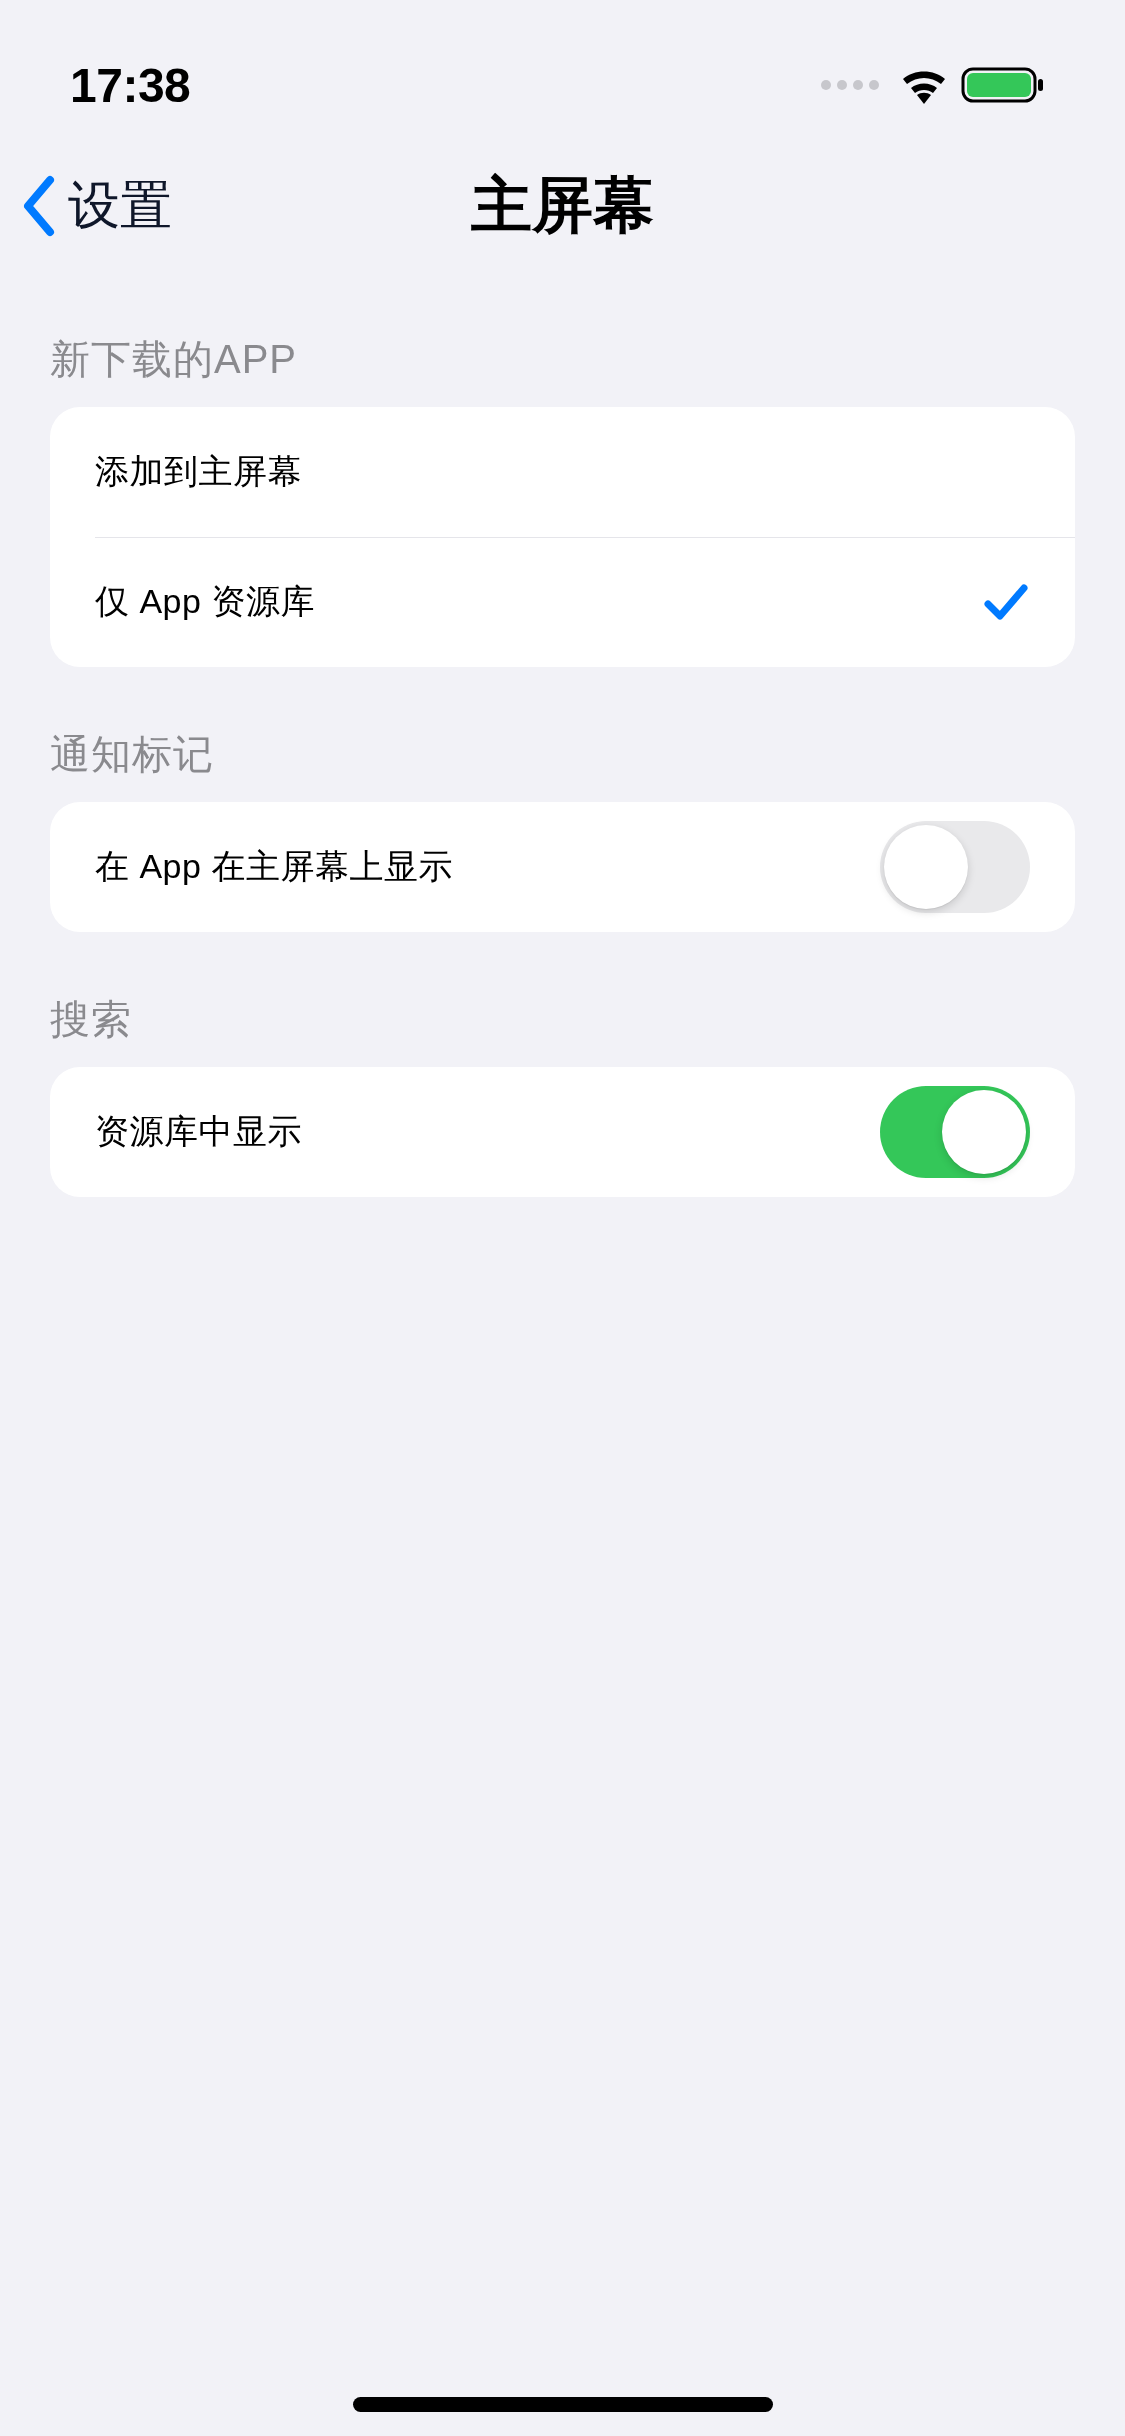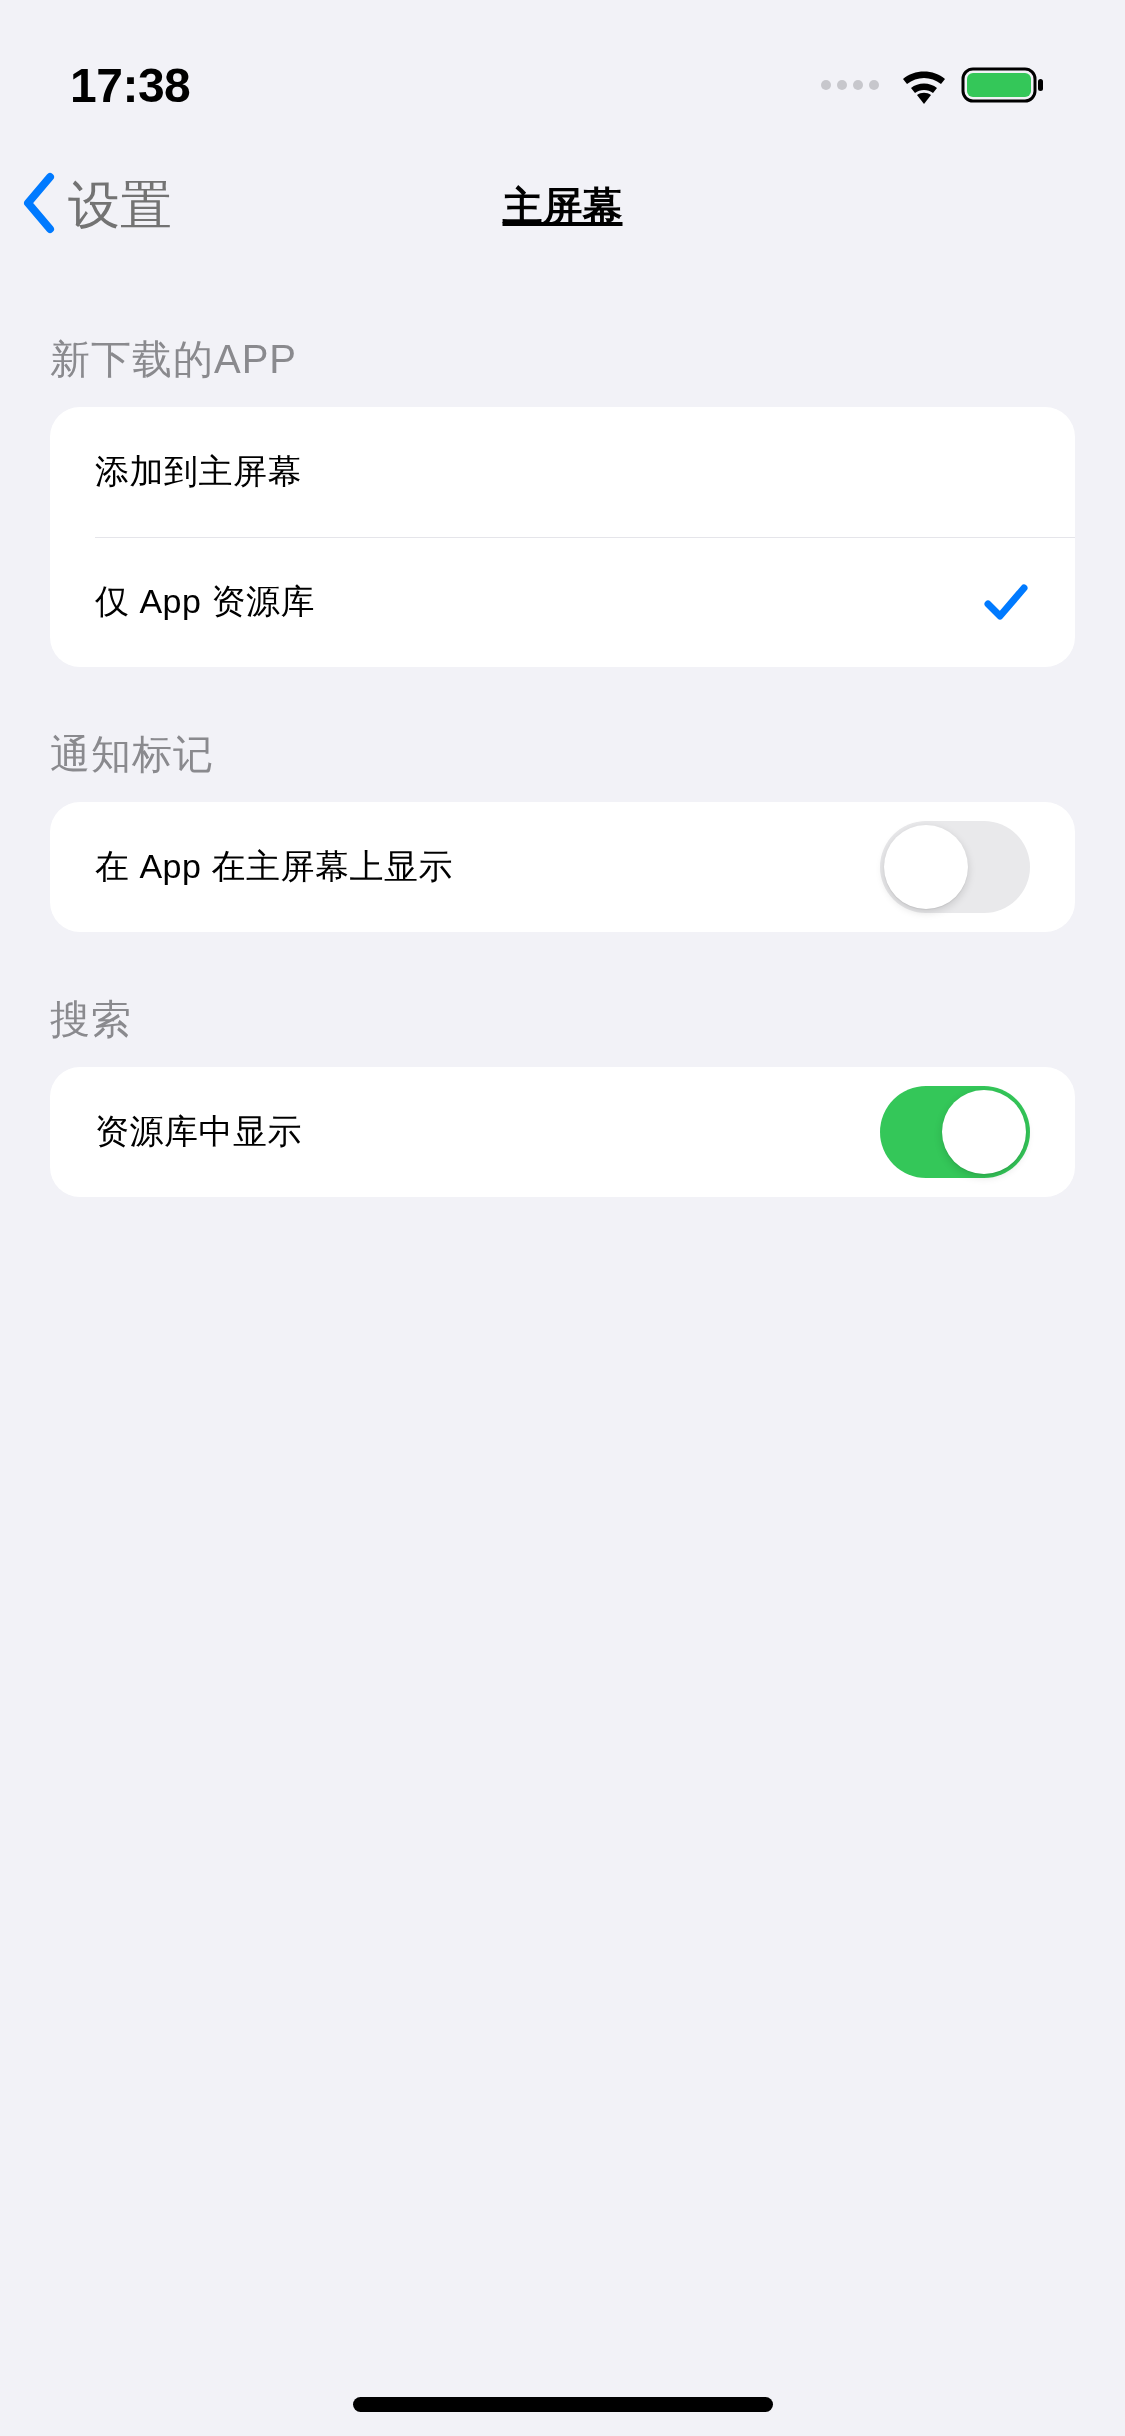--- a/index.html
+++ b/index.html
@@ -59,37 +59,37 @@
     
     .nav-bar {
       height: 132px;
       display: flex;
       align-items: center;
       position: relative;
       padding: 0 20px;
     }
     .nav-back {
       display: flex;
-      color: #737373;
+      align-items: center;
+      color: #0f172a;
       font-size: 52px;
       font-weight: 400;
       cursor: pointer;
     }
     .nav-back svg {
       width: 38px;
       height: 64px;
       margin-right: 10px;
     }
     .nav-title {
       position: absolute;
       left: 50%;
       transform: translateX(-50%);
-      font-size: 40px;
+      font-size: 61px;
       font-weight: 600;
-      text-decoration: underline;
     }
     
     .section {
       margin-top: 60px;
     }
     .section:first-of-type {
       margin-top: 70px;
     }
     .section-header {
       font-size: 40px;

